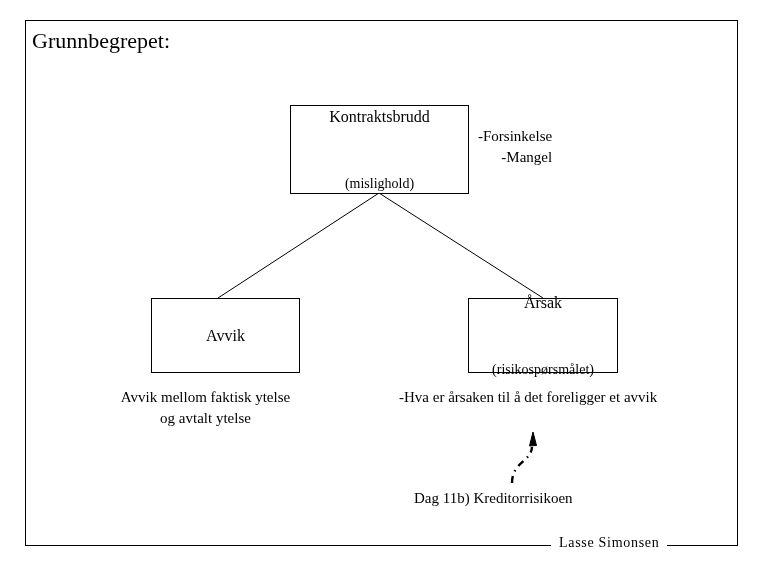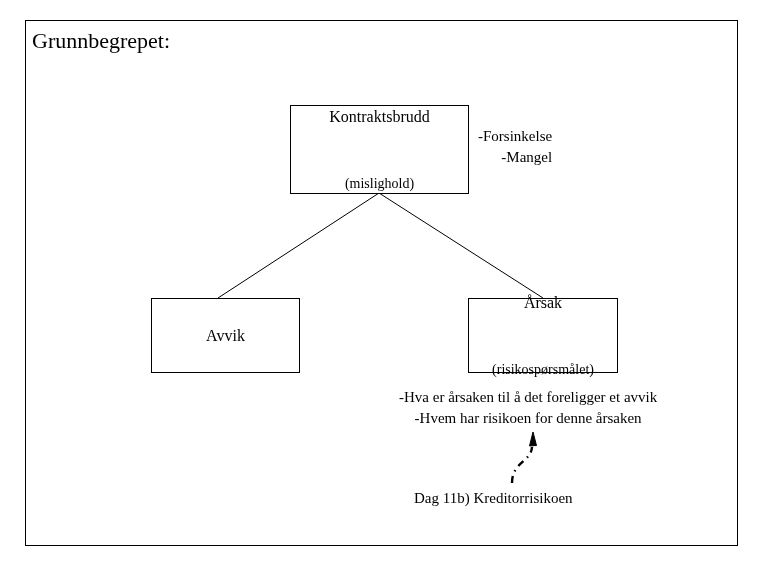--- a/index.html
+++ b/index.html
@@ -169,22 +169,26 @@
   <div class="node" id="node-arsak">
     <div class="line1">Årsak</div>
     <div class="line2">(risikospørsmålet)</div>
   </div>
 
   <div class="annot" id="annot-breach-types">
     <div>-Forsinkelse</div>
     <div>-Mangel</div>
   </div>
 
+  <div class="annot center" id="annot-avvik-desc">
+    <div>Avvik mellom faktisk ytelse</div>
+    <div>og avtalt ytelse</div>
+  </div>
 
   <div class="annot" id="annot-arsak-desc">
     <div>-Hva er årsaken til å det foreligger et avvik</div>
-    <div>-Hvem har risikoen for denne årsaken</div>
   </div>
 
   <div class="annot" id="annot-dag">Dag 11b) Kreditorrisikoen</div>
 
+  <div class="footer">Lasse Simonsen</div>
 
 </div>
 
 </body></html>

